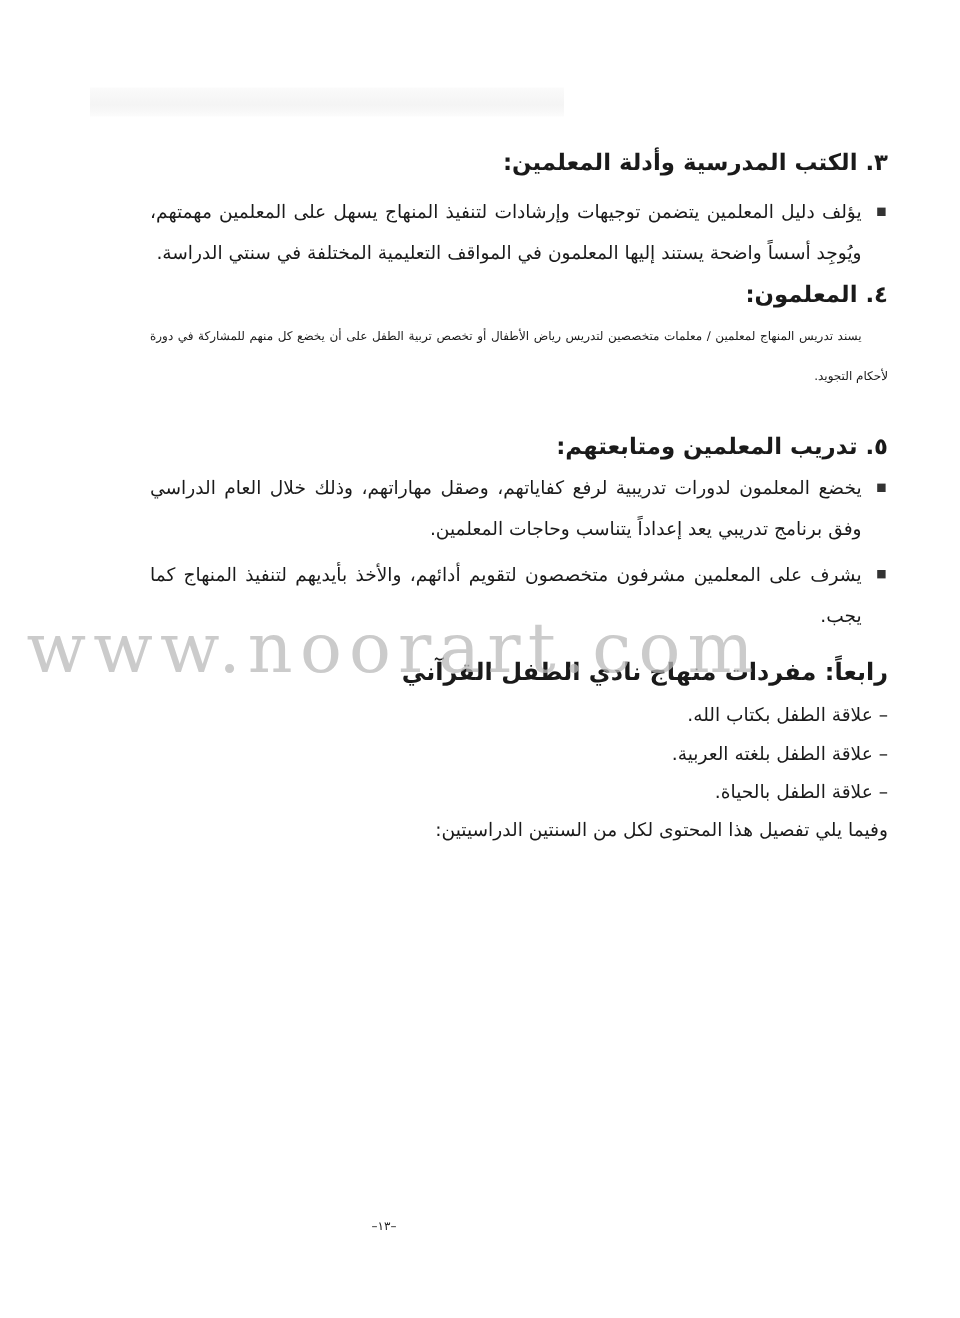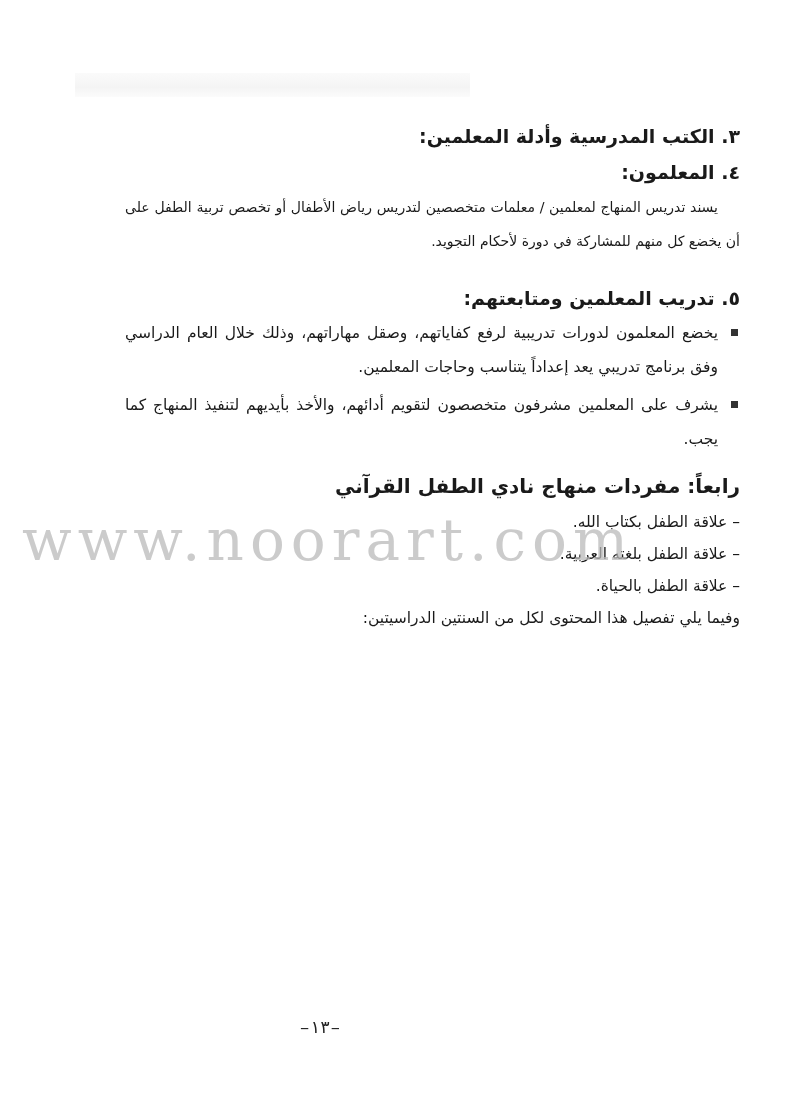--- a/index.html
+++ b/index.html
@@ -3,40 +3,44 @@
   <meta charset="utf-8">
   <style>
     html, body { margin: 0; padding: 0; background: #ffffff; }
     body { width: 800px; height: 1098px; position: relative; overflow: hidden;
            font-family: "DejaVu Sans", sans-serif; color: #1a1a1a; }
     .page { position: absolute; left: 0; top: 0; width: 800px; height: 1098px; }
     .faint-band { position: absolute; left: 75px; right: 330px; top: 73px; height: 24px;
                   background: linear-gradient(to bottom, #fafafa, #f3f3f3 60%, #fbfbfb); opacity: .9; }
     .content { position: absolute; left: 125px; width: 615px; top: 118px; direction: rtl; text-align: right; }
     .h3 { font-size: 19px; font-weight: bold; margin: 0; line-height: 36px; }
-    .p { font-size: 14px; line-height: 34px; margin: 0; text-align: justify; }
+    .p { font-size: 10px; line-height: 34px; margin: 0; text-align: justify; }
     .bullet { position: relative; padding-right: 22px; font-size: 15.5px; line-height: 34px; text-align: justify; }
     .bullet .sq { position: absolute; right: 2px; top: 13px; width: 7px; height: 7px; background: #333; }
     .indent { text-indent: 22px; }
     .h2 { font-size: 20px; font-weight: bold; margin: 0; line-height: 40px; }
     .list-item { font-size: 15.5px; line-height: 32px; }
     .page-number { position: absolute; top: 1017px; left: 0; width: 640px; text-align: center;
-                   font-size: 17px; color: #222; direction: rtl; font-family: Liberation Mono, monospace; }
+                   font-size: 10px; color: #222; direction: rtl; }
     .watermark { position: absolute; left: 0; top: 506px; width: 656px; text-align: center;
                  font-family: "DejaVu Serif", serif; font-size: 58px; letter-spacing: 6px;
                  color: rgba(185,185,185,0.75); pointer-events: none; white-space: nowrap; }
   </style>
 </head>
 <body>
 
 <div class="page">
   <div class="faint-band"></div>
 
   <div class="content">
     <h3 class="h3">٣. الكتب المدرسية وأدلة المعلمين:</h3>
+    <div class="bullet" style="margin-top:6px">
+      <span class="sq"></span>
+      <span>يؤلف دليل المعلمين يتضمن توجيهات وإرشادات لتنفيذ المنهاج يسهل على المعلمين مهمتهم، ويُوجِد أسساً واضحة يستند إليها المعلمون في المواقف التعليمية المختلفة في سنتي الدراسة.</span>
+    </div>
 
     <h3 class="h3" style="">٤. المعلمون:</h3>
     <p class="p indent">يسند تدريس المنهاج لمعلمين / معلمات متخصصين لتدريس رياض الأطفال أو تخصص تربية الطفل على أن يخضع كل منهم للمشاركة في دورة لأحكام التجويد.</p>
 
     <h3 class="h3" style="margin-top:22px">٥. تدريب المعلمين ومتابعتهم:</h3>
     <div class="bullet">
       <span class="sq"></span>
       <span>يخضع المعلمون لدورات تدريبية لرفع كفاياتهم، وصقل مهاراتهم، وذلك خلال العام الدراسي وفق برنامج تدريبي يعد إعداداً يتناسب وحاجات المعلمين.</span>
     </div>
     <div class="bullet" style="margin-top:4px">

